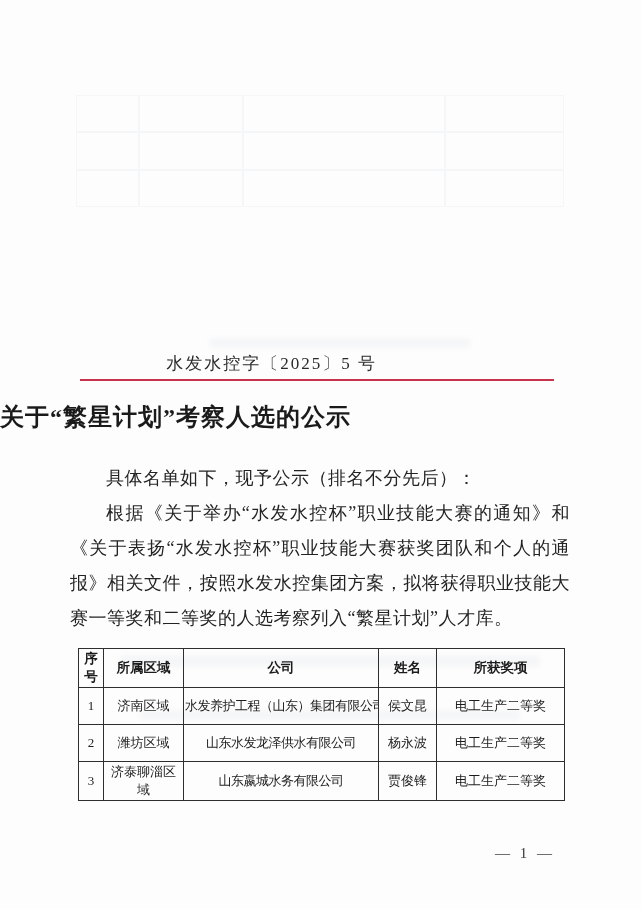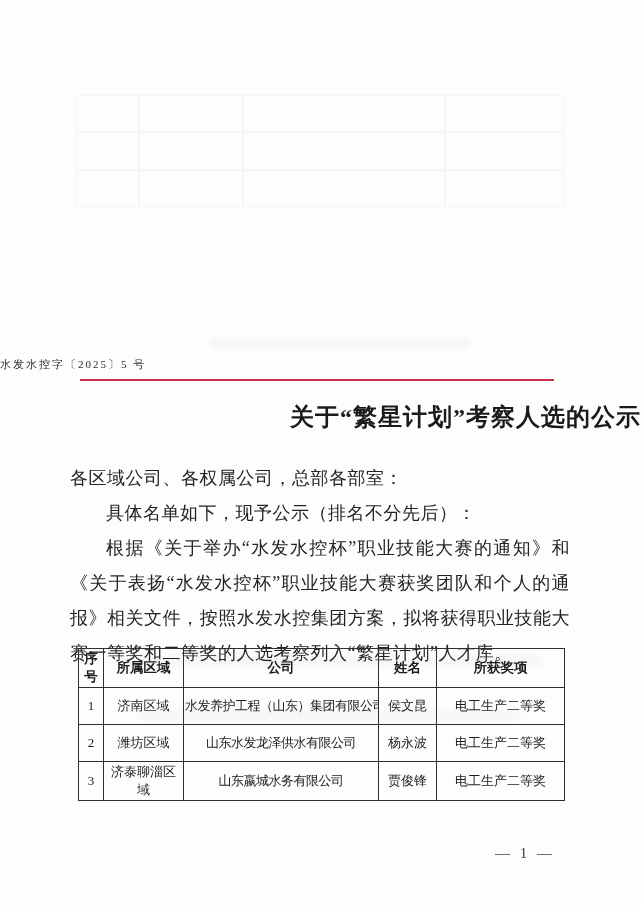--- a/index.html
+++ b/index.html
@@ -46,31 +46,32 @@
     font-size:50px;line-height:80px;
     font-weight:bold;
     color:var(--accent);
     white-space:nowrap;
     transform:scaleX(0.66);
     transform-origin:center;
     letter-spacing:0px;
   }
   .doc-number{
     position:absolute;top:352px;left:0;width:543px;
-    font-size:11px;line-height:24px;
+    text-align:center;
+    font-size:17px;line-height:24px;
     letter-spacing:2px;
     color:#2a2a2a;
   }
   .red-rule{
     position:absolute;top:379px;left:80px;width:474px;height:2px;
     background:var(--rule);
   }
   .notice-title{
     position:absolute;top:400px;left:0;width:641px;
-    text-align:right;
+    text-align:left;
     font-size:24px;line-height:34px;
     font-weight:bold;
     letter-spacing:1px;
     color:#1a1a1a;
   }
   .body-text{
     position:absolute;top:461px;left:70px;width:500px;
     font-size:18px;line-height:35px;
     letter-spacing:0.5px;
     text-align:justify;
@@ -134,21 +135,20 @@
   <div class="ghost-smudge" style="top:710px;left:140px;width:380px;height:10px;"></div>
 
 
   <div class="doc-number">水发水控字〔2025〕5 号</div>
 
   <div class="red-rule"></div>
 
   <div class="notice-title">关于“繁星计划”考察人选的公示</div>
 
   <div class="body-text">
-    <p>各区域公司、各权属公司，总部各部室：</p>
     <p class="indent">具体名单如下，现予公示（排名不分先后）：</p>
     <p class="indent">根据《关于举办“水发水控杯”职业技能大赛的通知》和《关于表扬“水发水控杯”职业技能大赛获奖团队和个人的通报》相关文件，按照水发水控集团方案，拟将获得职业技能大赛一等奖和二等奖的人选考察列入“繁星计划”人才库。</p>
   </div>
 
   <table class="roster">
     <colgroup>
       <col class="col-no">
         <col class="col-region">
         <col class="col-company">
         <col class="col-name">

